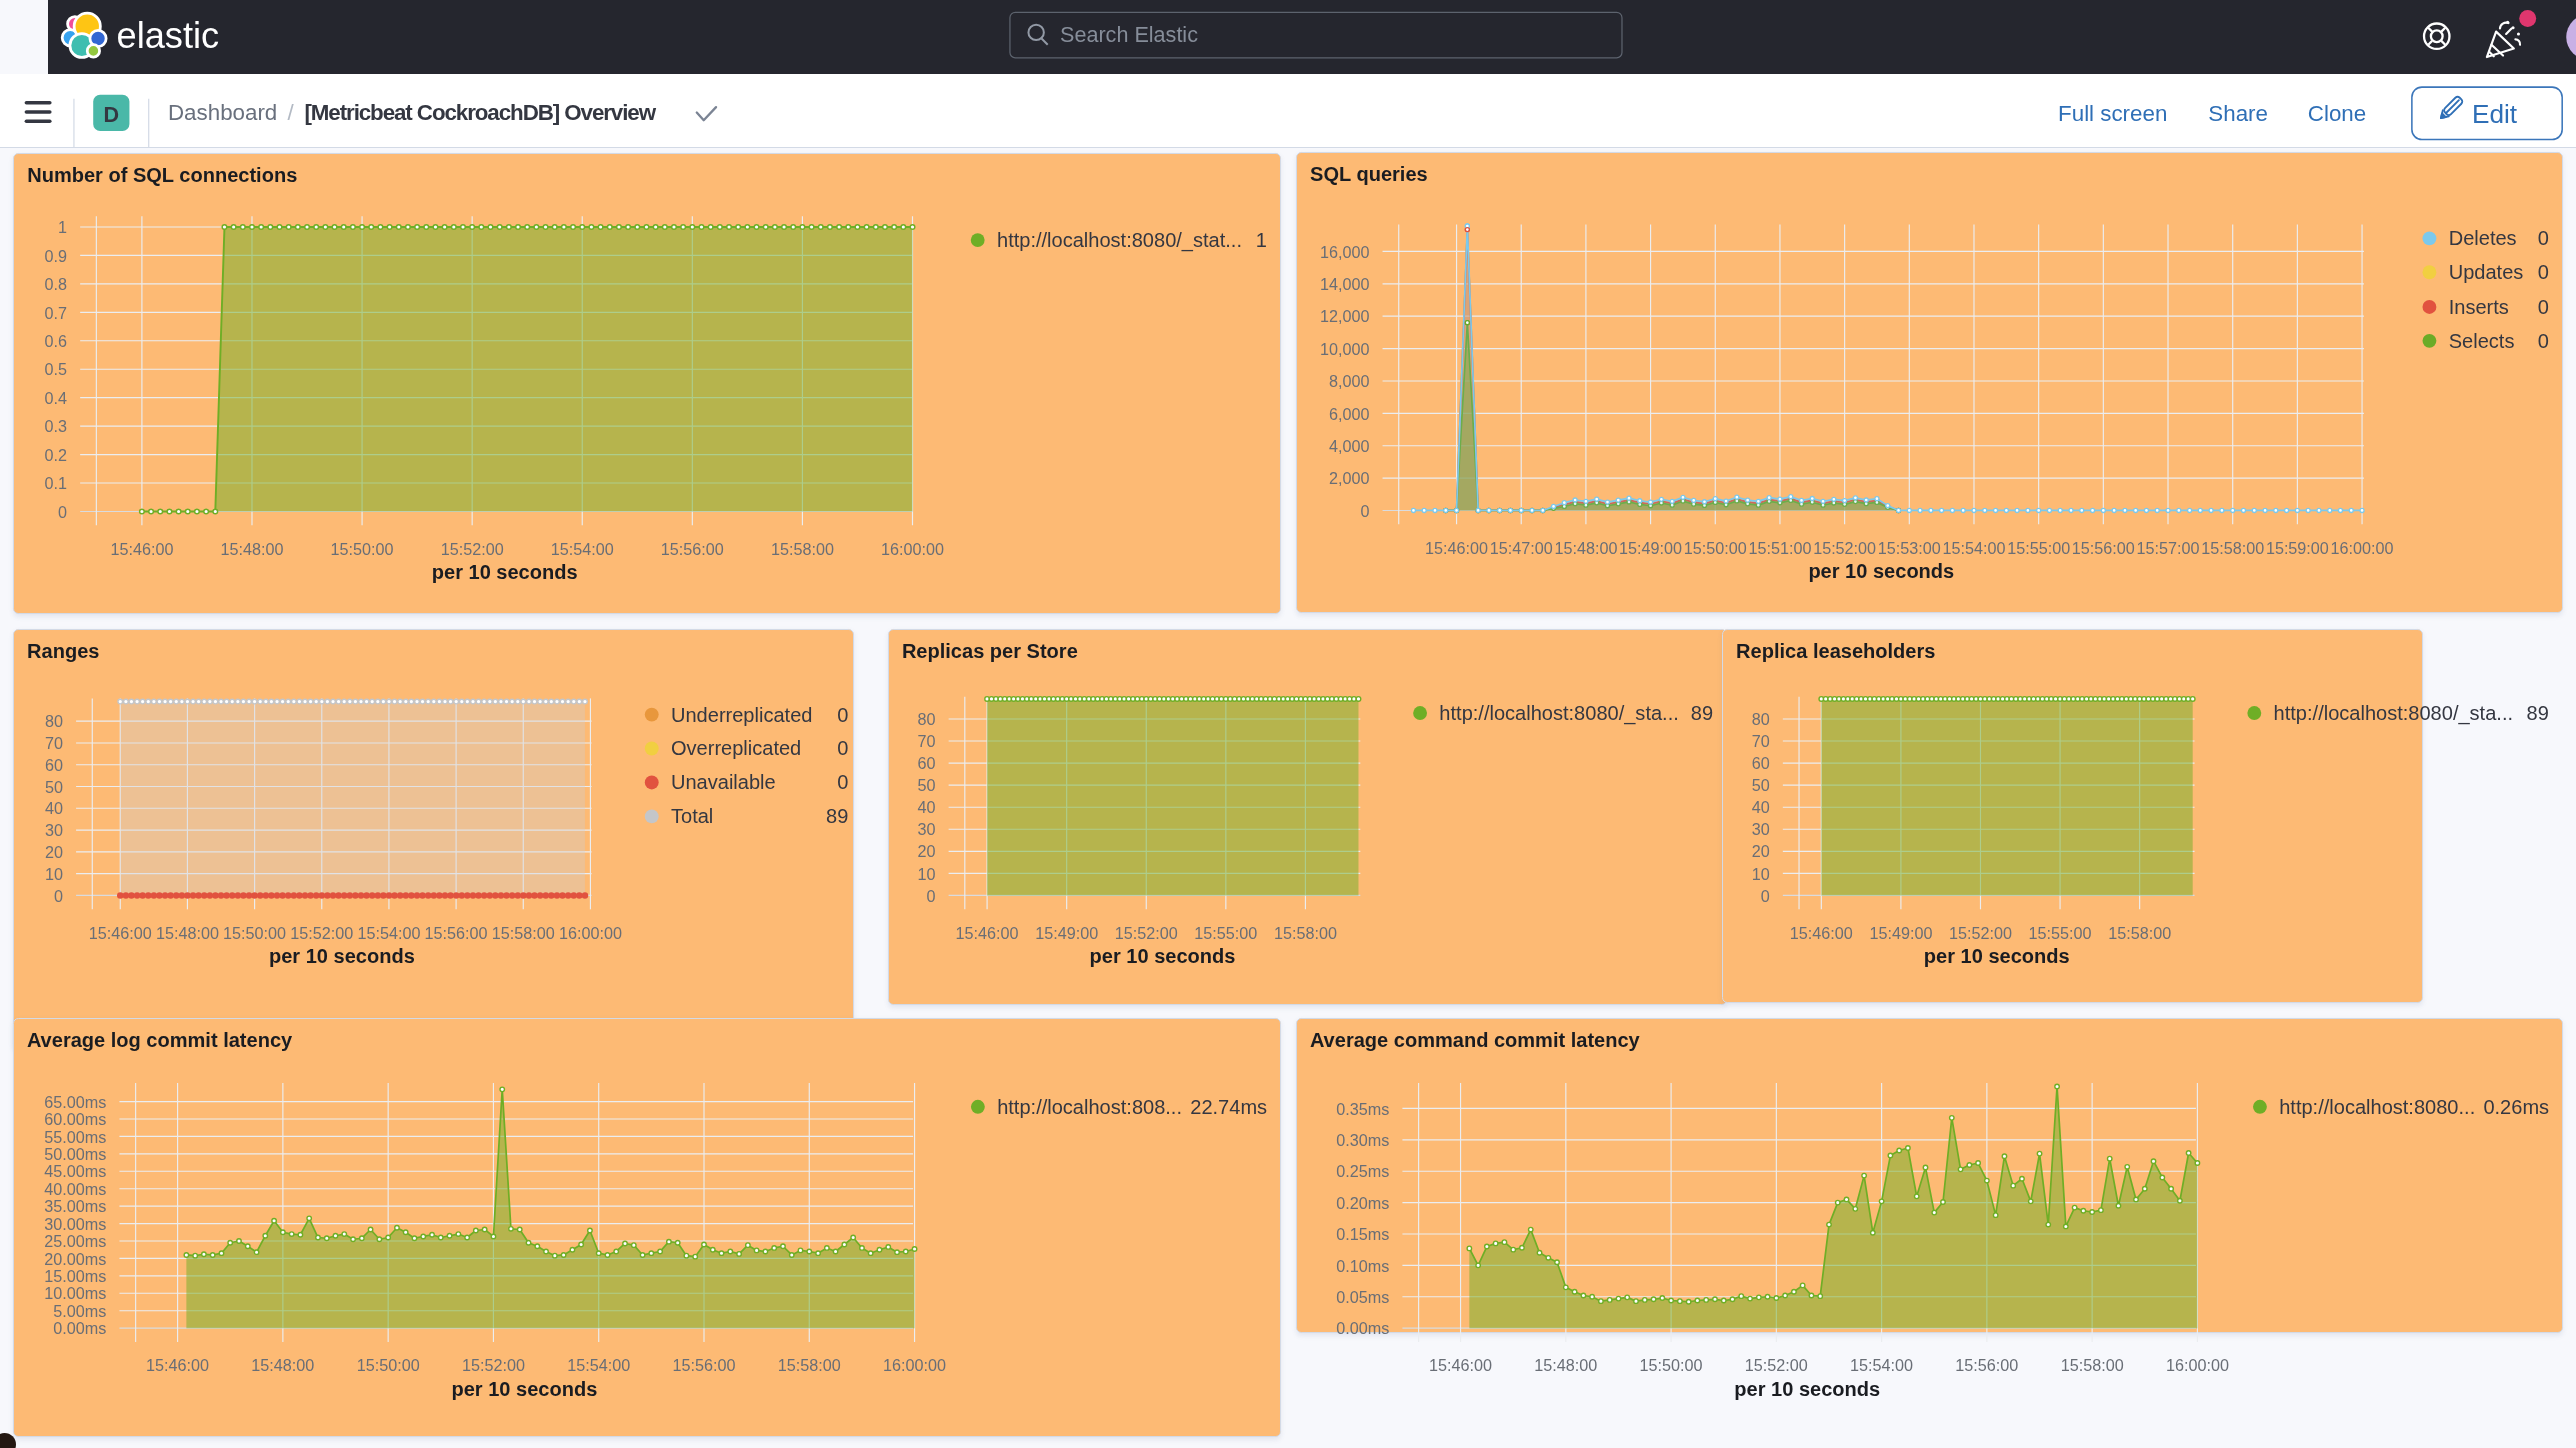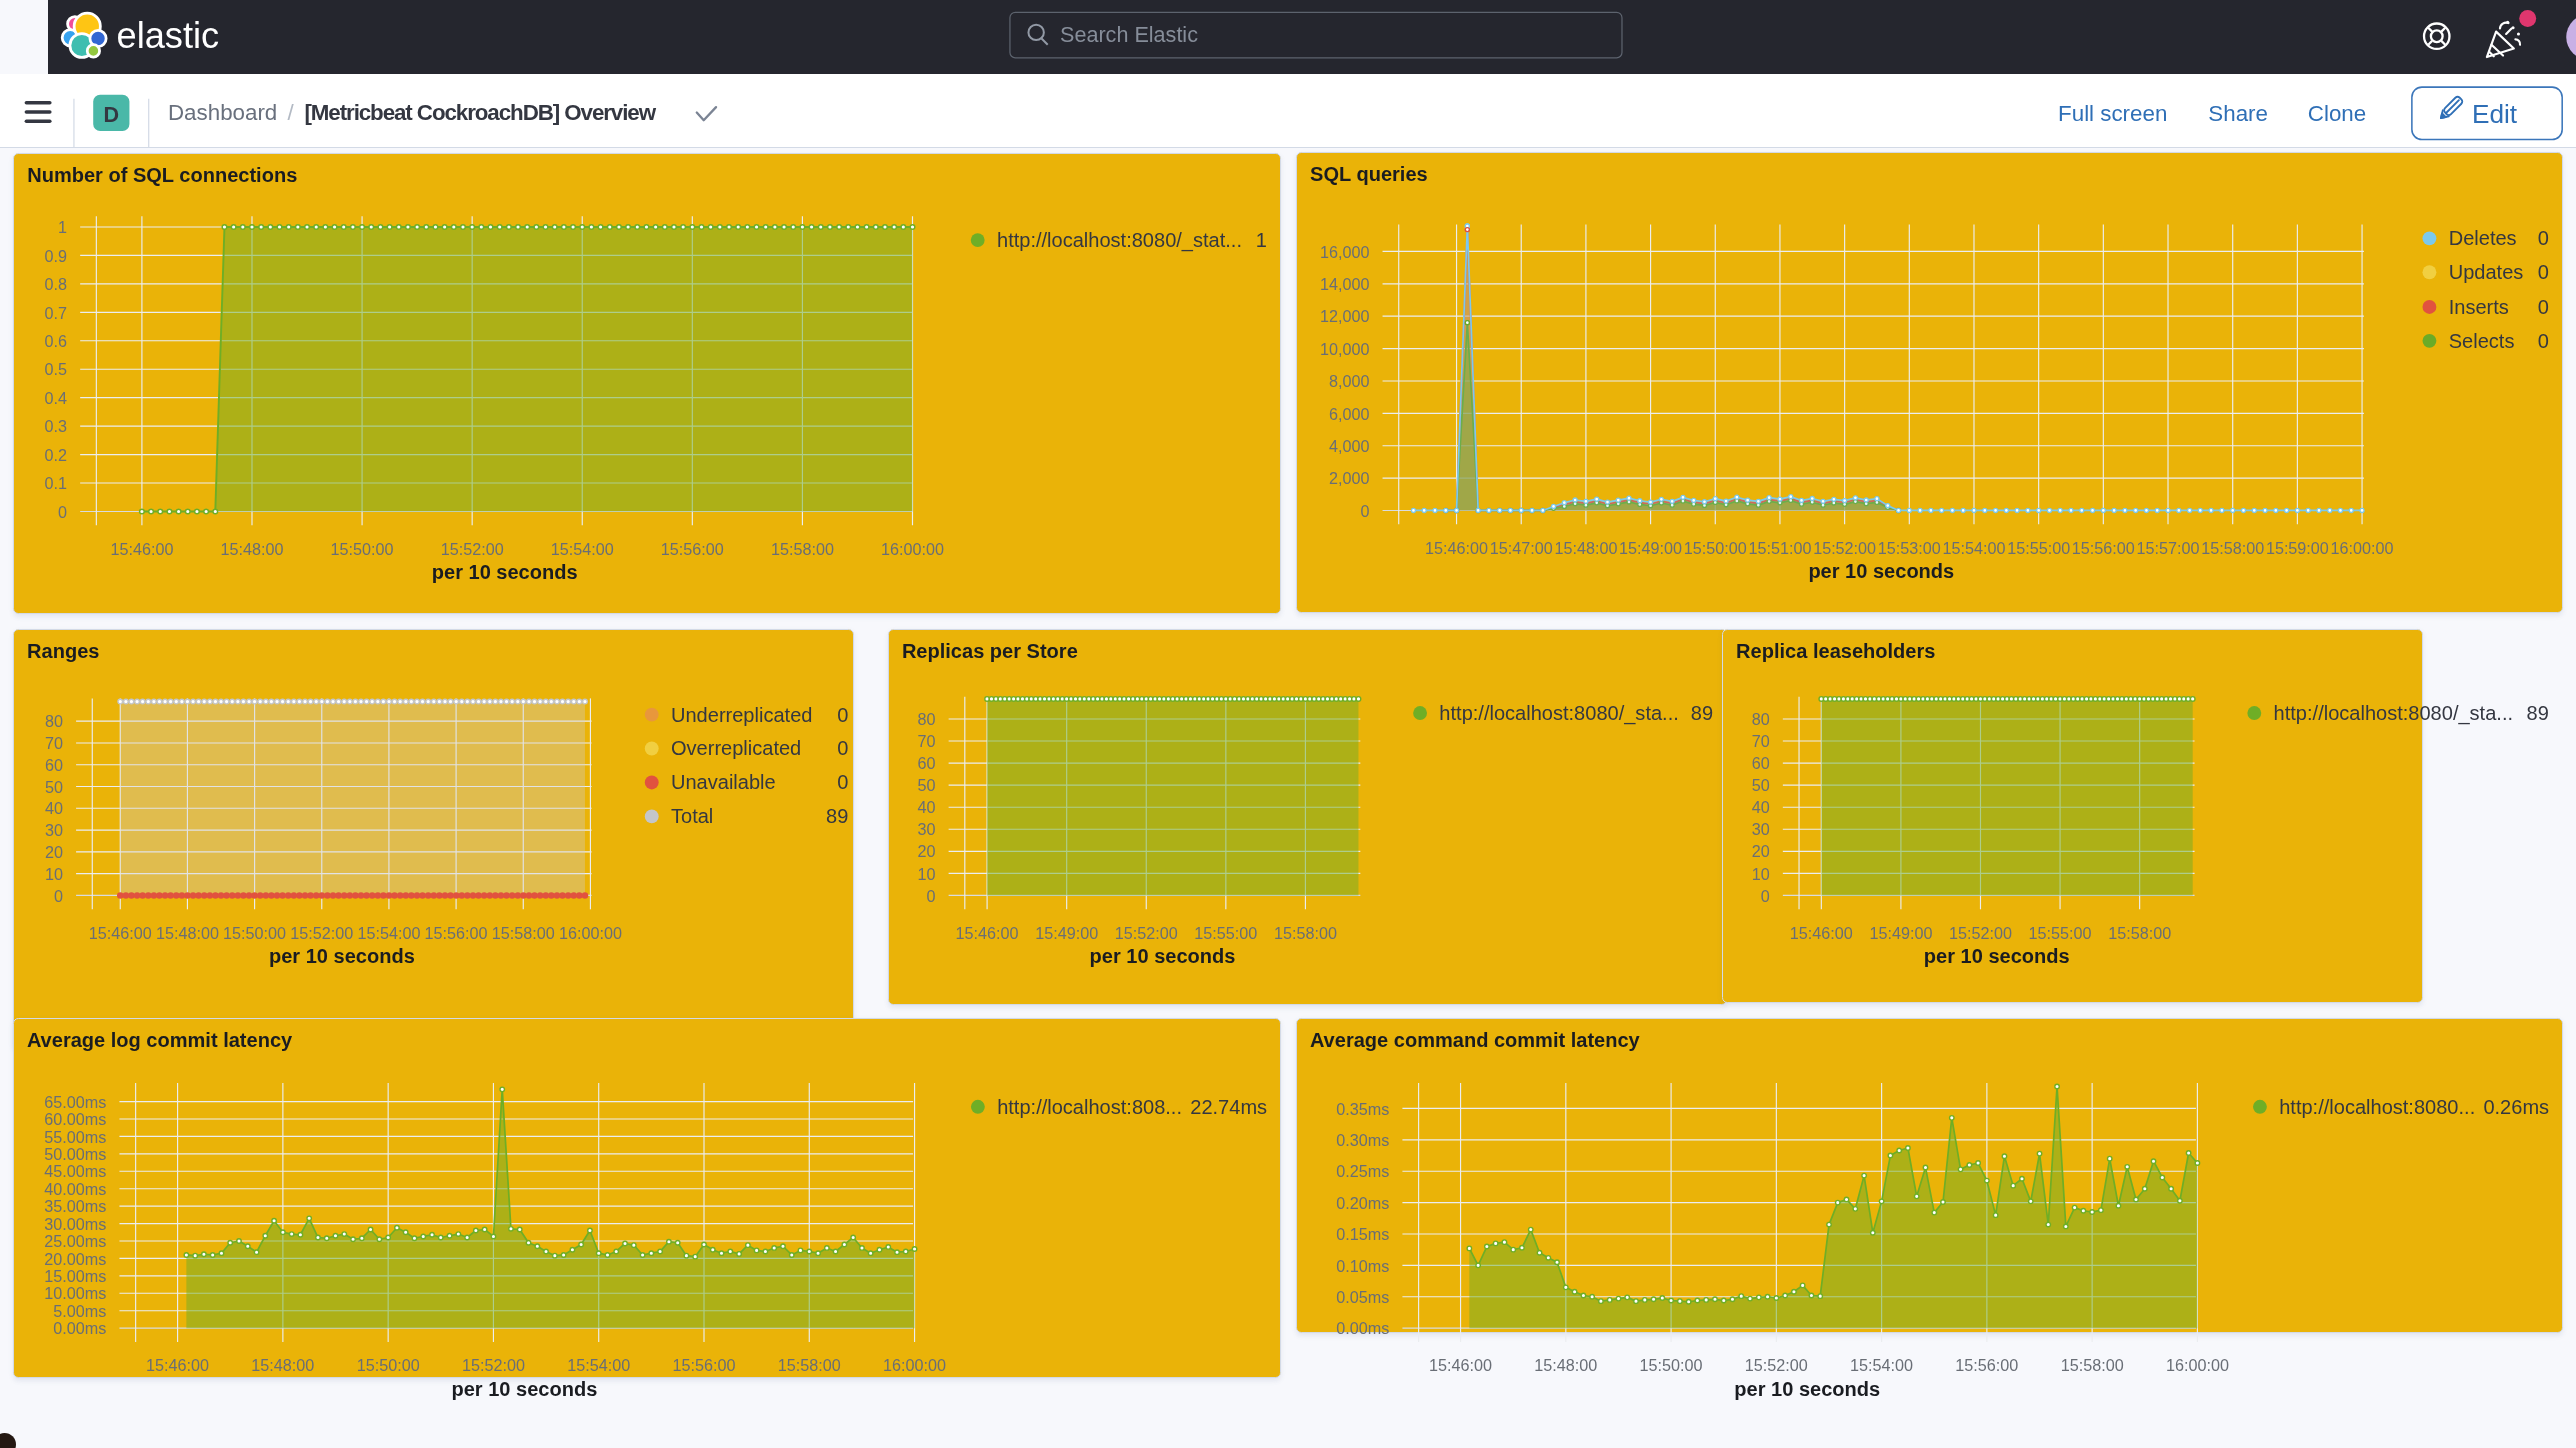--- a/index.html
+++ b/index.html
@@ -1,18 +1,18 @@
 <!DOCTYPE html>
 <html style="font-size:12.3px"><head><meta charset="utf-8">
 <style>
 html,body{margin:0;padding:0;}
 body{width:2576px;height:1448px;overflow:hidden;font-family:"Liberation Sans",sans-serif;background:#f7f8fc;position:relative;}
 .hdrdark{position:absolute;left:0;top:0;width:2576px;height:74px;background:#25262e;margin-left:48px;}
 .hdrwhite{position:absolute;left:0;top:74px;width:2576px;height:74px;background:#ffffff;border-bottom:1.5px solid #d3dae6;box-sizing:border-box;}
-.panel{position:absolute;background:#eab308;border:1.2px solid #d3dae6;border-radius:5.4px;box-shadow:0 2.3px 5.4px rgba(90,110,150,0.12);box-sizing:border-box;}
+.panel{position:absolute;background:#fdba74;border:1.2px solid #d3dae6;border-radius:5.4px;box-shadow:0 2.3px 5.4px rgba(90,110,150,0.12);box-sizing:border-box;}
 .panel svg{position:absolute;left:-1.2px;top:-1.2px;}
 .corner{position:absolute;left:-7px;bottom:-7.7px;width:23px;height:23px;border-radius:50%;background:#241812;}
 </style></head>
 <body>
 <div class="hdrdark"><svg width="2576" height="74" viewBox="0 0 3340 96">
 <g stroke="#ffffff" stroke-width="3.6">
  <circle cx="34" cy="31" r="9.5" fill="#f04e98"></circle>
  <circle cx="28" cy="49" r="10.5" fill="#36a2ef"></circle>
  <circle cx="50" cy="34" r="17" fill="#fec514"></circle>
  <circle cx="43" cy="59" r="15.5" fill="#3ebeb0"></circle>
@@ -974,21 +974,21 @@
       <circle cx="587.1" cy="90.7" r="3.0" fill="#fff" stroke="#6fae26" stroke-width="1.8"></circle>
       <circle cx="592.9" cy="90.7" r="3.0" fill="#fff" stroke="#6fae26" stroke-width="1.8"></circle>
       <circle cx="598.6" cy="90.7" r="3.0" fill="#fff" stroke="#6fae26" stroke-width="1.8"></circle>
       <circle cx="604.3" cy="90.7" r="3.0" fill="#fff" stroke="#6fae26" stroke-width="1.8"></circle>
       <circle cx="610.1" cy="90.7" r="3.0" fill="#fff" stroke="#6fae26" stroke-width="1.8"></circle>
       <circle cx="690" cy="109" r="9" fill="#6fae26" stroke="none" stroke-width="2"></circle>
       <text x="715" y="118" font-size="26" fill="#343741" text-anchor="start" font-weight="normal" font-family="Liberation Sans, sans-serif">http://localhost:8080/_sta...</text>
       <text x="1072" y="118" font-size="26" fill="#343741" text-anchor="end" font-weight="normal" font-family="Liberation Sans, sans-serif">89</text>
     </svg>
   </div>
-<div class="panel" style="left:13px;top:1018px;width:1268px;height:360px">
+<div class="panel" style="left:13px;top:1018px;width:1268px;height:419px">
     <svg width="1268" height="419" viewBox="0 0 1644 543">
       <text x="18" y="37" font-size="26" fill="#1a1c21" text-anchor="start" font-weight="bold" font-family="Liberation Sans, sans-serif">Average log commit latency</text>
       <line x1="138" y1="402" x2="1167" y2="402" stroke="#d9dbde" stroke-width="1.5" stroke-linecap="butt"></line>
       <text x="121" y="410" font-size="21" fill="#696e76" text-anchor="end" font-weight="normal" font-family="Liberation Sans, sans-serif">0.00ms</text>
       <line x1="138" y1="379.4" x2="1167" y2="379.4" stroke="#ebedf0" stroke-width="1.5" stroke-linecap="butt"></line>
       <text x="121" y="387.4" font-size="21" fill="#696e76" text-anchor="end" font-weight="normal" font-family="Liberation Sans, sans-serif">5.00ms</text>
       <line x1="138" y1="356.8" x2="1167" y2="356.8" stroke="#ebedf0" stroke-width="1.5" stroke-linecap="butt"></line>
       <text x="121" y="364.8" font-size="21" fill="#696e76" text-anchor="end" font-weight="normal" font-family="Liberation Sans, sans-serif">10.00ms</text>
       <line x1="138" y1="334.2" x2="1167" y2="334.2" stroke="#ebedf0" stroke-width="1.5" stroke-linecap="butt"></line>
       <text x="121" y="342.2" font-size="21" fill="#696e76" text-anchor="end" font-weight="normal" font-family="Liberation Sans, sans-serif">15.00ms</text>

